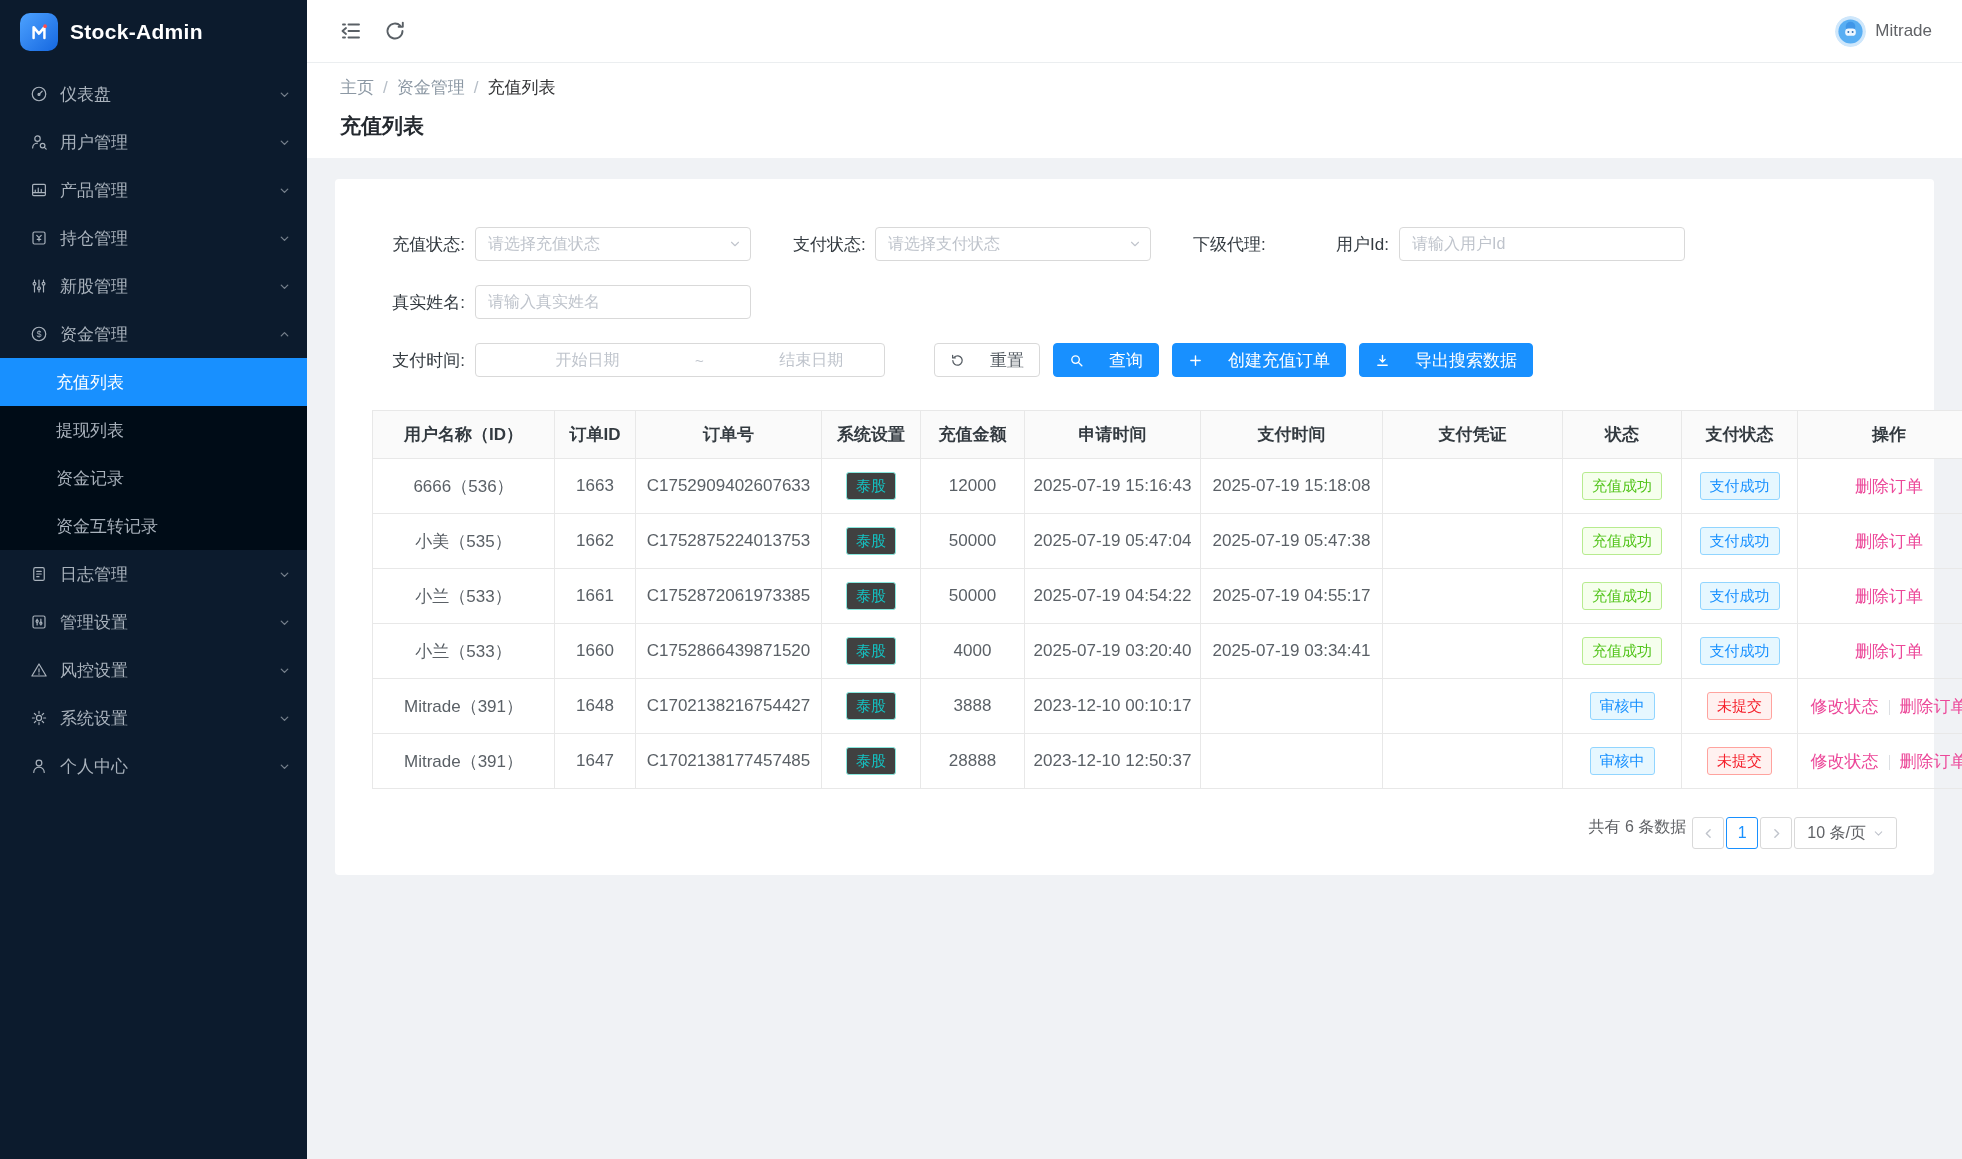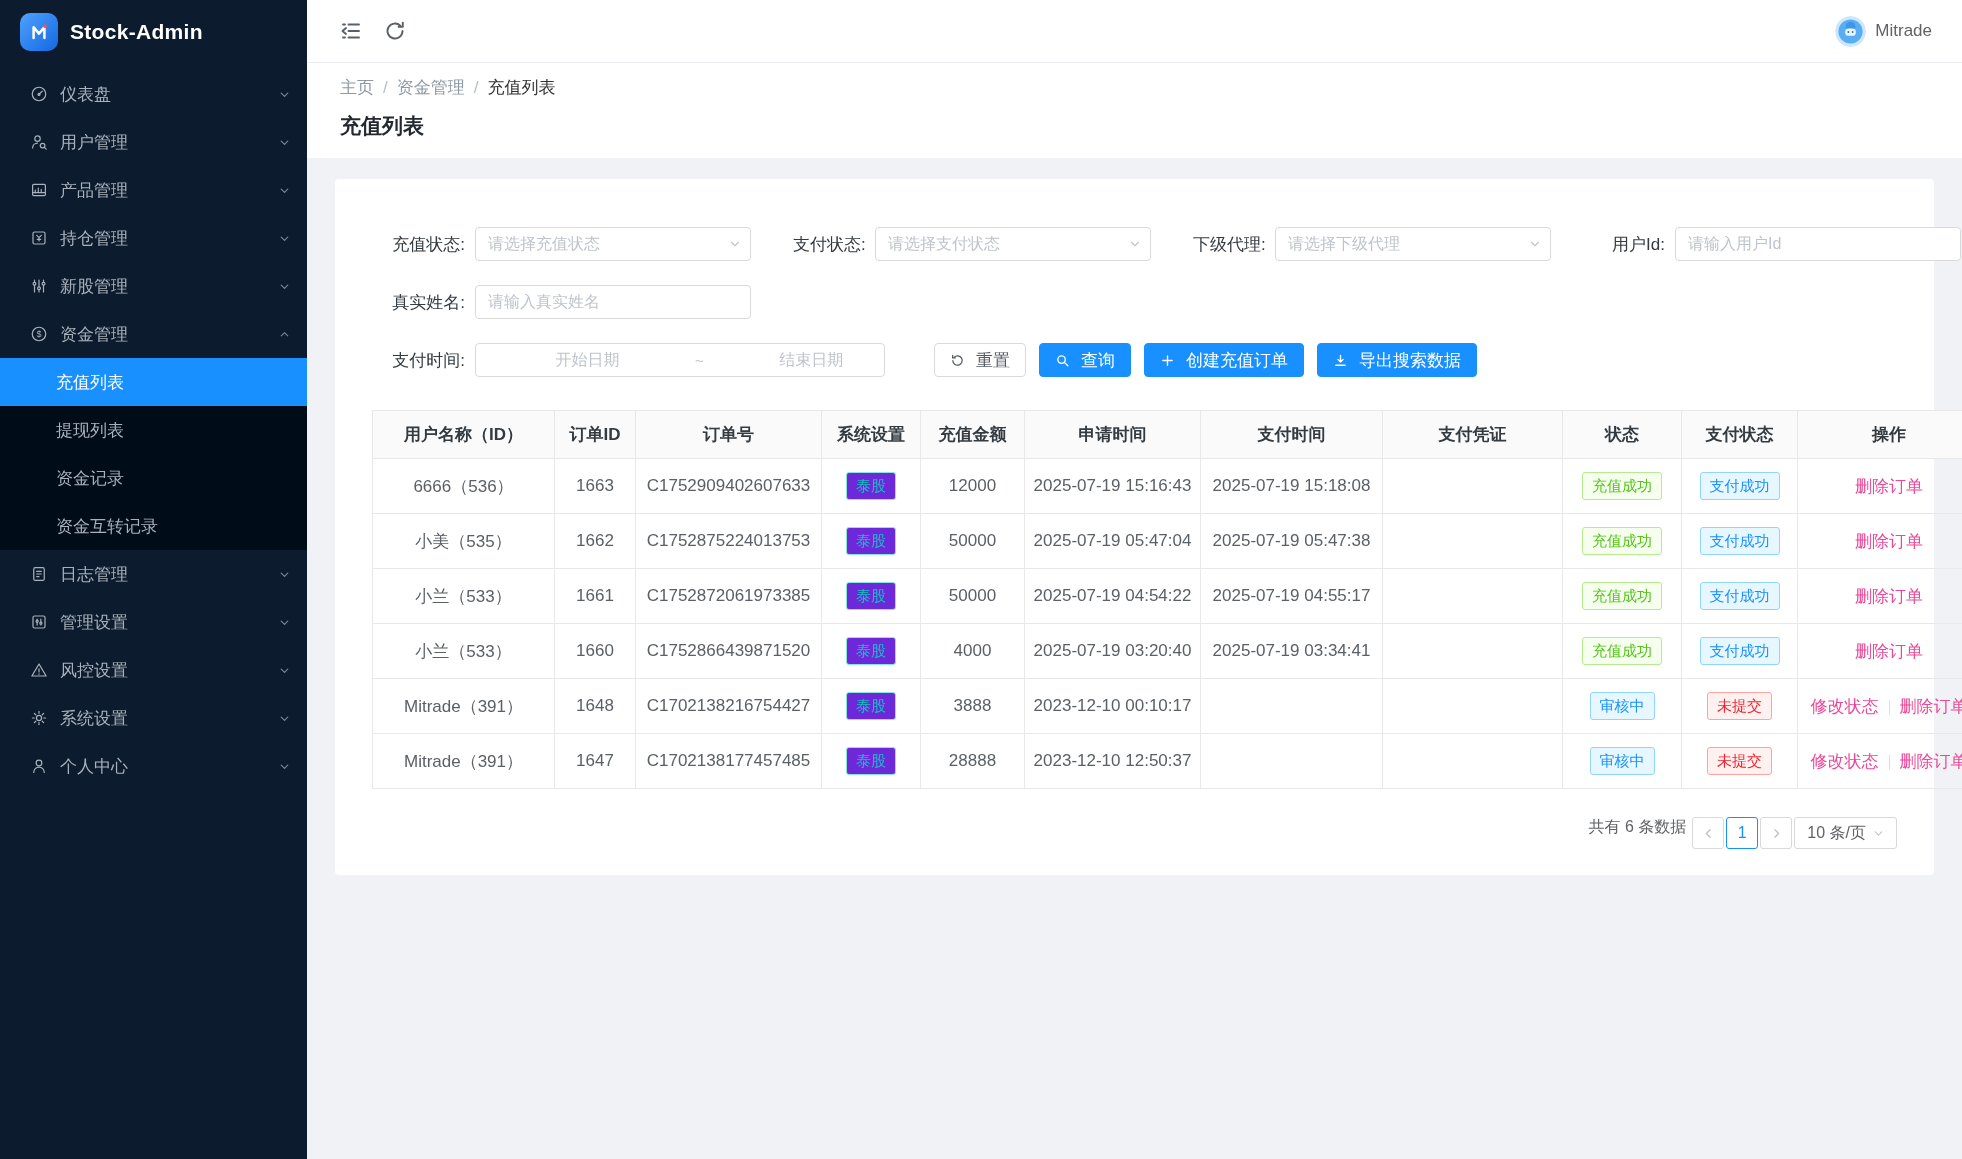--- a/index.html
+++ b/index.html
@@ -52,33 +52,33 @@
   .sel-input, .txt-input { height:34px; border:1px solid #d9d9d9; border-radius:4px; padding:0 12px; font-size:16px; color:#606266; background:#fff; outline:none; font-family:"Liberation Sans","DejaVu Sans",sans-serif; }
   .sel-input { width:276px; padding-right:30px; cursor:pointer; }
   .txt-input { width:276px; }
   .txt-input.wide { width:286px; }
   ::placeholder { color:#bfc4cc; opacity:1; }
   .sel-caret { position:absolute; right:10px; top:11px; width:12px; height:12px; color:#c0c4cc; pointer-events:none; }
   .date-range { width:410px; height:34px; border:1px solid #d9d9d9; border-radius:4px; display:flex; align-items:center; padding:0 8px; }
   .date-input { flex:1; border:none; outline:none; text-align:center; font-size:16px; color:#606266; background:transparent; font-family:"Liberation Sans","DejaVu Sans",sans-serif; }
   .date-sep { color:#bfc4cc; font-size:15px; padding:0 4px; }
 
-  .btn { height:34px; display:inline-flex; align-items:center; justify-content:center; gap:11px; padding:0 15px; border-radius:4px; font-size:17px; cursor:pointer; white-space:nowrap; }
+  .btn { height:34px; display:inline-flex; align-items:center; justify-content:center; gap:25px; padding:0 15px; border-radius:4px; font-size:17px; cursor:pointer; white-space:nowrap; }
   .btn .bi { width:15px; height:15px; }
   .btn-default { background:#fff; border:1px solid #d9d9d9; color:#555c63; margin-left:49px; }
   .btn-primary { background:#1890ff; border:1px solid #1890ff; color:#fff; margin-left:13px; }
 
   
   .table-wrap { margin:33px 21px 0; }
   table { width:100%; border-collapse:collapse; table-layout:fixed; }
   th, td { border:1px solid #e8e8e8; text-align:center; font-size:17px; overflow:hidden; white-space:nowrap; }
   th { height:48px; background:#fafafa; color:#333a40; font-weight:bold; }
   td { height:55px; color:#5a6066; }
   .tag { display:inline-block; padding:3px 9px; font-size:15px; line-height:1.3; border-radius:3px; border:1px solid; }
-  .tag-cyan  { color:#13c2c2; background:#6d28d9; border-color:#87e8de; }
+  .tag-cyan  { color:#13c2c2; background:#404040; border-color:#87e8de; }
   .tag-green { color:#52c41a; background:#f6ffed; border-color:#b7eb8f; }
   .tag-blue  { color:#1890ff; background:#e6f7ff; border-color:#91d5ff; }
   .tag-red   { color:#f5222d; background:#fff1f0; border-color:#ffa39e; }
   .table-link { color:#ec4899; cursor:pointer; text-decoration:none; }
   .link-divider { display:inline-block; width:1px; height:15px; background:#dcdfe3; margin:0 10px; vertical-align:middle; }
 
   
   .pagination { display:flex; justify-content:flex-end; align-items:flex-start; gap:2px; margin:28px 21px 0; }
   .pg-total { font-size:16px; color:#606266; margin-right:4px; }
   .pg-btn { width:32px; height:32px; border:1px solid #d9d9d9; border-radius:3px; background:#fff; display:flex; align-items:center; justify-content:center; color:#c0c4cc; cursor:pointer; }
@@ -301,26 +301,20 @@
           <span class="filter-label short">支付状态:</span>
           <span class="sel-wrap">
             <input class="sel-input" readonly="" placeholder="请选择支付状态" style="">
             <svg class="sel-caret" viewBox="0 0 24 24" fill="none" stroke="currentColor" stroke-width="2.2" stroke-linecap="round" stroke-linejoin="round">
                 <path d="M5 8.5l7 7 7-7"></path>
               </svg>
           </span>
         </div>
         <div class="filter-item">
           <span class="filter-label short">下级代理:</span>
-          <span class="sel-wrap">
-            <input class="sel-input" readonly="" placeholder="请选择下级代理" style="">
-            <svg class="sel-caret" viewBox="0 0 24 24" fill="none" stroke="currentColor" stroke-width="2.2" stroke-linecap="round" stroke-linejoin="round">
-                <path d="M5 8.5l7 7 7-7"></path>
-              </svg>
-          </span>
         </div>
         <div class="filter-item">
           <span class="filter-label short">用户Id:</span>
           <input class="txt-input wide" placeholder="请输入用户Id" style="">
         </div>
       </div>
 
       <div class="filter-row">
         <div class="filter-item">
           <span class="filter-label">真实姓名:</span>

